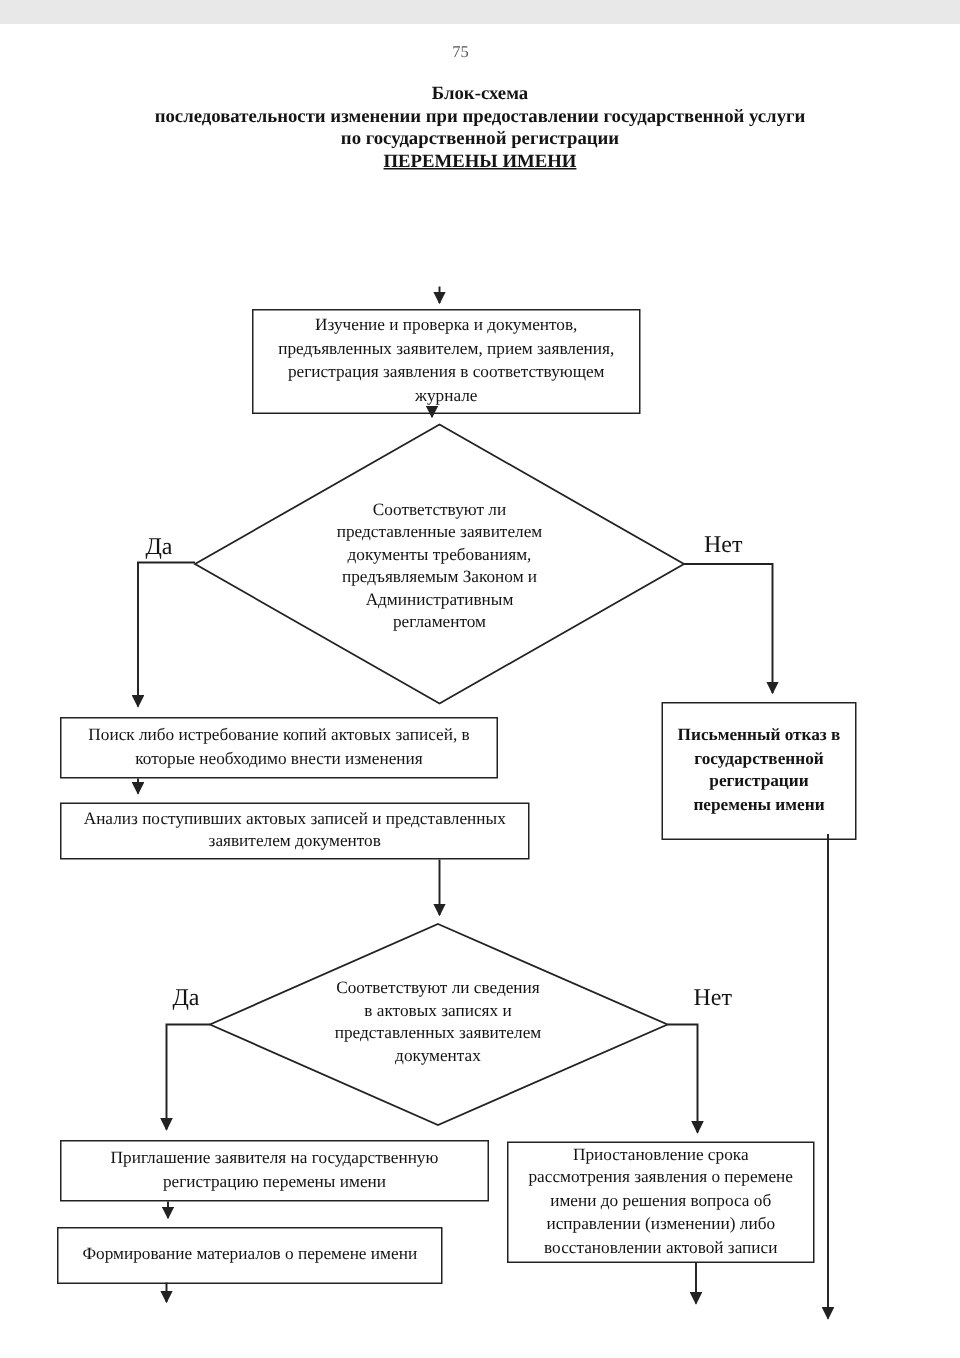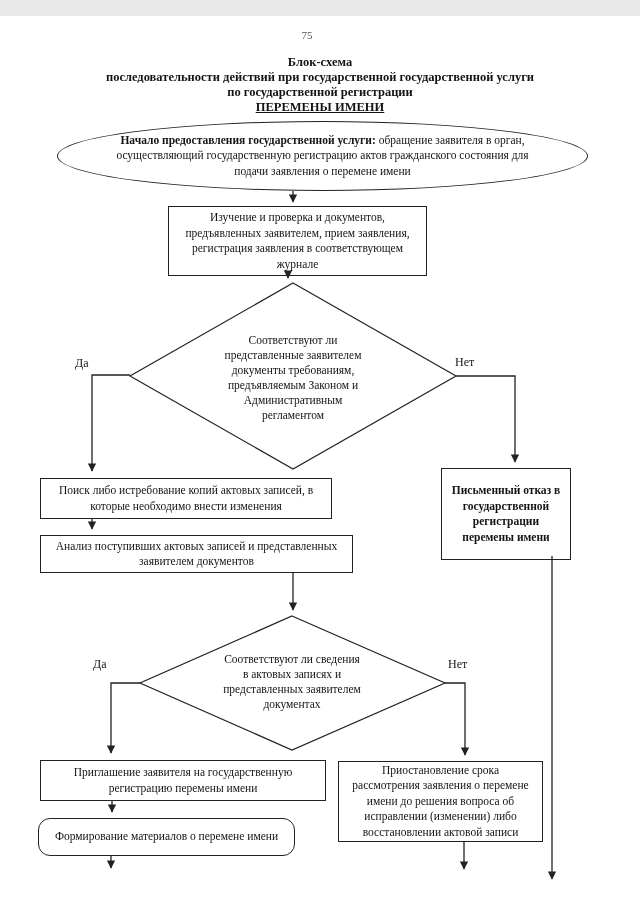--- a/index.html
+++ b/index.html
@@ -36,34 +36,34 @@
     border-radius:50% / 50%;
     padding:2px 28px;
   }
   .rect{border:1.4px solid #222;padding:18px 4px;}
   .rect-bold{font-weight:bold;border-width:1.6px;}
   .diamond-text{
     position:absolute;text-align:center;
     font-size:11.5px;line-height:15px;white-space:pre-line;
   }
   .branch-label{
-    position:absolute;width:40px;text-align:left;
-    font-size:12px;
+    position:absolute;width:40px;text-align:right;
+    font-size:16px;
   }
 </style>
 </head>
 <body>
 
 <div class="page">
 
   <div class="page-number">75</div>
 
   <div class="title-block">
     <div class="title-line">Блок-схема</div>
-    <div class="title-line">последовательности действий при государственной государственной услуги</div>
+    <div class="title-line">последовательности изменении при предоставлении государственной услуги</div>
     <div class="title-line">по государственной регистрации</div>
     <div class="title-line title-underline">ПЕРЕМЕНЫ ИМЕНИ</div>
   </div>
 
   <svg class="connectors" viewBox="0 0 640 905" fill="none" stroke="#222" stroke-width="1.3">
     <defs>
       <marker id="ah" viewBox="0 0 10 10" refX="9" refY="5" markerWidth="6.5" markerHeight="6.5" orient="auto">
         <path d="M0 0 L10 5 L0 10 Z" fill="#222" stroke="none"></path>
       </marker>
     </defs>
@@ -78,25 +78,20 @@
     <path d="M92 503 V513" marker-end="url(#ah)"></path>
     <path d="M293 557 V594" marker-end="url(#ah)"></path>
     <path d="M140 667 H111 V737" marker-end="url(#ah)"></path>
     <path d="M445 667 H465 V739" marker-end="url(#ah)"></path>
     <path d="M112 785 V796" marker-end="url(#ah)"></path>
     <path d="M111 839 V852" marker-end="url(#ah)"></path>
     <path d="M464 826 V853" marker-end="url(#ah)"></path>
     <path d="M552 540 V863" marker-end="url(#ah)"></path>
   </svg>
 
-  <div class="node oval" style="left:57px;top:105px;width:531px;height:70px;">
-    <span><span style="font-weight:bold">Начало предоставления государственной услуги:</span><span> обращение заявителя в орган,
-осуществляющий государственную регистрацию актов гражданского состояния для
-подачи заявления о перемене имени</span></span>
-  </div>
 
   <div class="node rect" style="left:168px;top:190px;width:259px;height:70px;">Изучение и проверка и документов,
 предъявленных заявителем, прием заявления,
 регистрация заявления в соответствующем
 журнале</div>
 
   <div class="diamond-text" style="left:195px;top:317px;width:196px;">Соответствуют ли
 представленные заявителем
 документы требованиям,
 предъявляемым Законом и
@@ -121,21 +116,21 @@
 в актовых записях и
 представленных заявителем
 документах</div>
 
   <div class="branch-label" style="left:93px;top:641px;">Да</div>
   <div class="branch-label" style="left:448px;top:641px;">Нет</div>
 
   <div class="node rect" style="left:40px;top:744px;width:286px;height:41px;">Приглашение заявителя на государственную
 регистрацию перемены имени</div>
 
-  <div class="node rect" style="left:38px;top:802px;width:257px;height:37px;border-radius:12px;">Формирование материалов о перемене имени</div>
+  <div class="node rect" style="left:38px;top:802px;width:257px;height:37px;">Формирование материалов о перемене имени</div>
 
   <div class="node rect" style="left:338px;top:745px;width:205px;height:81px;">Приостановление срока
 рассмотрения заявления о перемене
 имени до решения вопроса об
 исправлении (изменении) либо
 восстановлении актовой записи</div>
 
 </div>
 
 </body></html>

